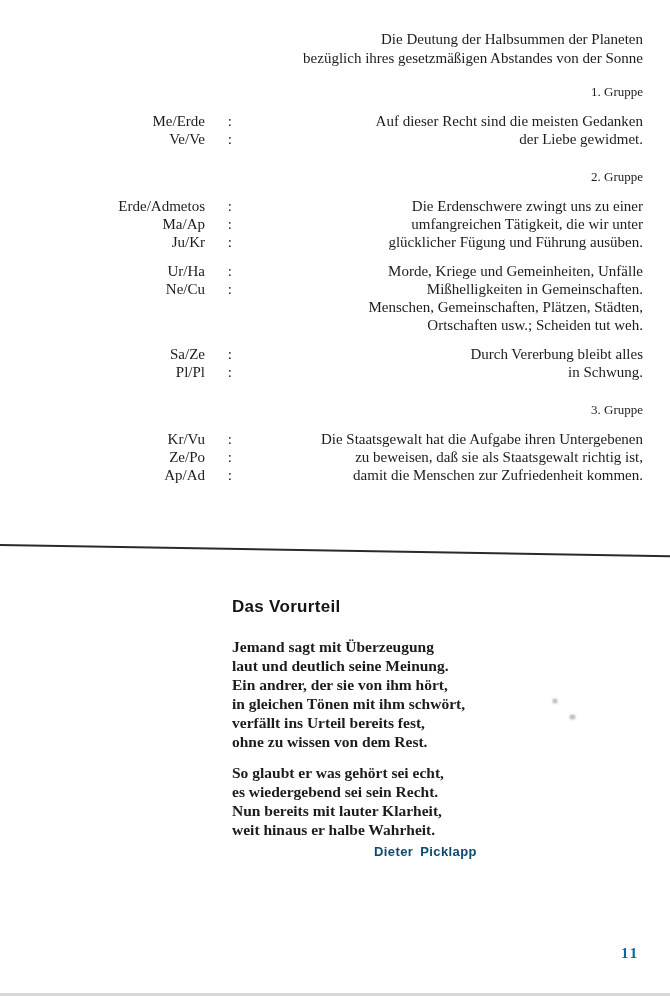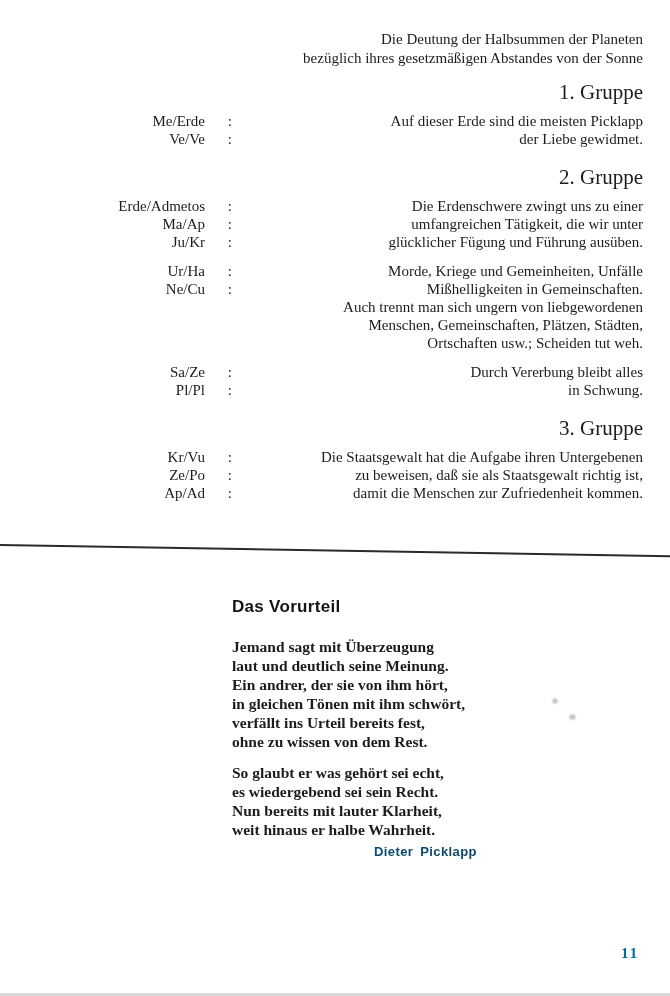--- a/index.html
+++ b/index.html
@@ -8,21 +8,21 @@
     width:670px;height:996px;
     background:#ffffff;
     overflow:hidden;
     font-family:"Liberation Serif", serif;
     color:#1c1c1c;
   }
   .doc{position:absolute;left:113px;top:30px;width:530px;text-align:right;}
   .hdr{font-size:15px;line-height:19px;}
   #groups .group{margin-top:20px;}
   #groups .group:first-child{margin-top:15px;}
-  .group-title{font-size:21px;line-height:18px;margin-bottom:4px;}
+  .group-title{font-size:13px;line-height:18px;margin-bottom:4px;}
   .block{margin-top:11px;}
   .block:first-of-type{margin-top:0;}
   .row{
     display:grid;
     grid-template-columns:92px 27px 1fr;
     font-size:15px;line-height:18px;
   }
   .row-label{white-space:nowrap;}
   .divider{
     position:absolute;left:-6px;top:544px;
@@ -67,21 +67,21 @@
       <div>Die Deutung der Halbsummen der Planeten</div>
       <div>bezüglich ihres gesetzmäßigen Abstandes von der Sonne</div>
     </div>
     <div id="groups">
         <div class="group">
           <div class="group-title">1. Gruppe</div>
           <div class="block">
             <div class="row">
               <span class="row-label">Me/Erde</span>
               <span class="row-sep">:</span>
-              <span class="row-text">Auf dieser Erde sind die meisten Picklapp</span>
+              <span class="row-text">Auf dieser Recht sind die meisten Gedanken</span>
             </div>
             <div class="row">
               <span class="row-label">Ve/Ve</span>
               <span class="row-sep">:</span>
               <span class="row-text">der Liebe gewidmet.</span>
             </div>
           </div>
         </div>
         <div class="group">
           <div class="group-title">2. Gruppe</div>
@@ -113,21 +113,20 @@
               <span class="row-sep"></span>
             </div>
             <div class="row">
               <span class="row-label">Ne/Cu</span>
               <span class="row-sep">:</span>
               <span class="row-text">Mißhelligkeiten in Gemeinschaften.</span>
             </div>
             <div class="row">
               <span class="row-label"></span>
               <span class="row-sep"></span>
-              <span class="row-text">Auch trennt man sich ungern von liebgewordenen</span>
             </div>
             <div class="row">
               <span class="row-label"></span>
               <span class="row-sep"></span>
               <span class="row-text">Menschen, Gemeinschaften, Plätzen, Städten,</span>
             </div>
             <div class="row">
               <span class="row-label"></span>
               <span class="row-sep"></span>
               <span class="row-text">Ortschaften usw.; Scheiden tut weh.</span>

